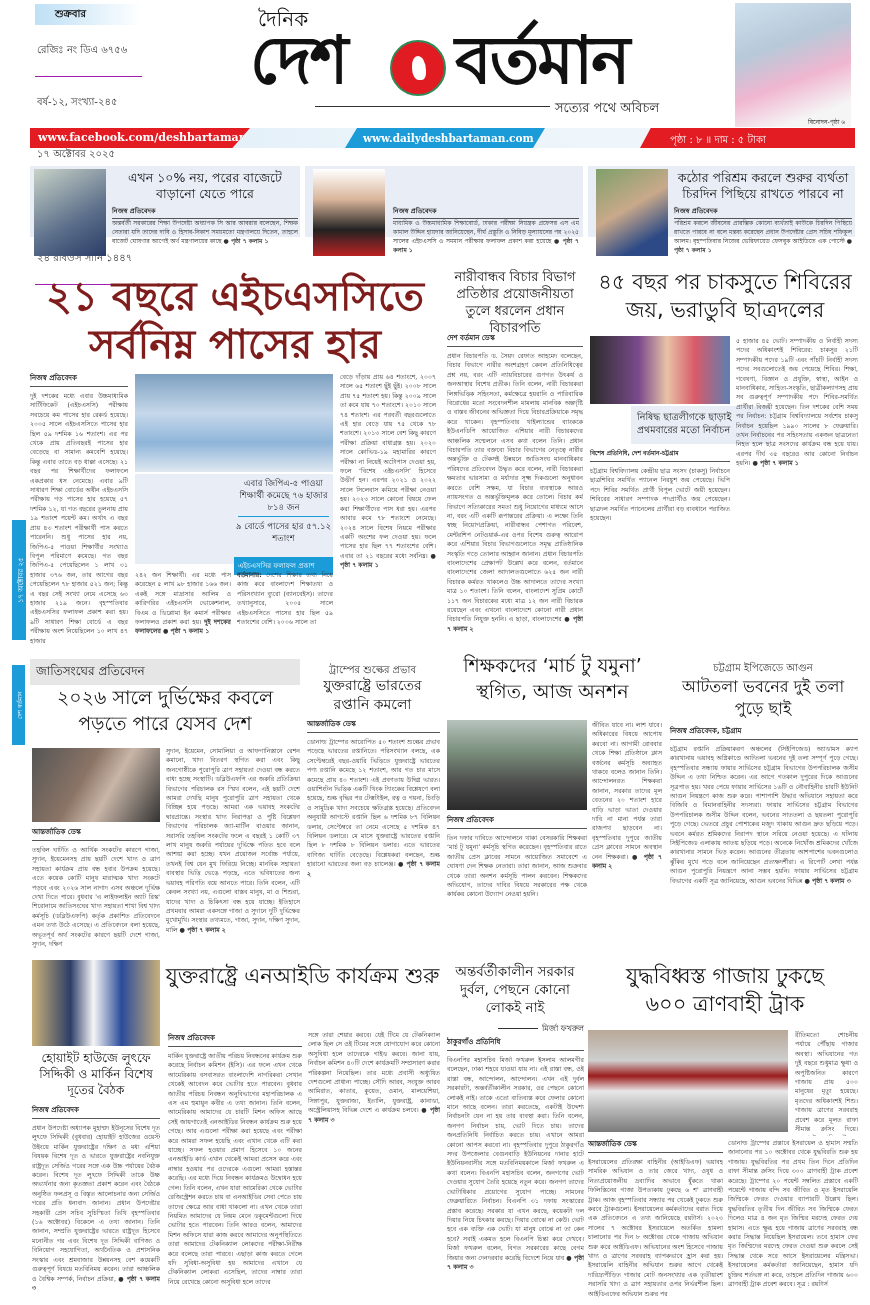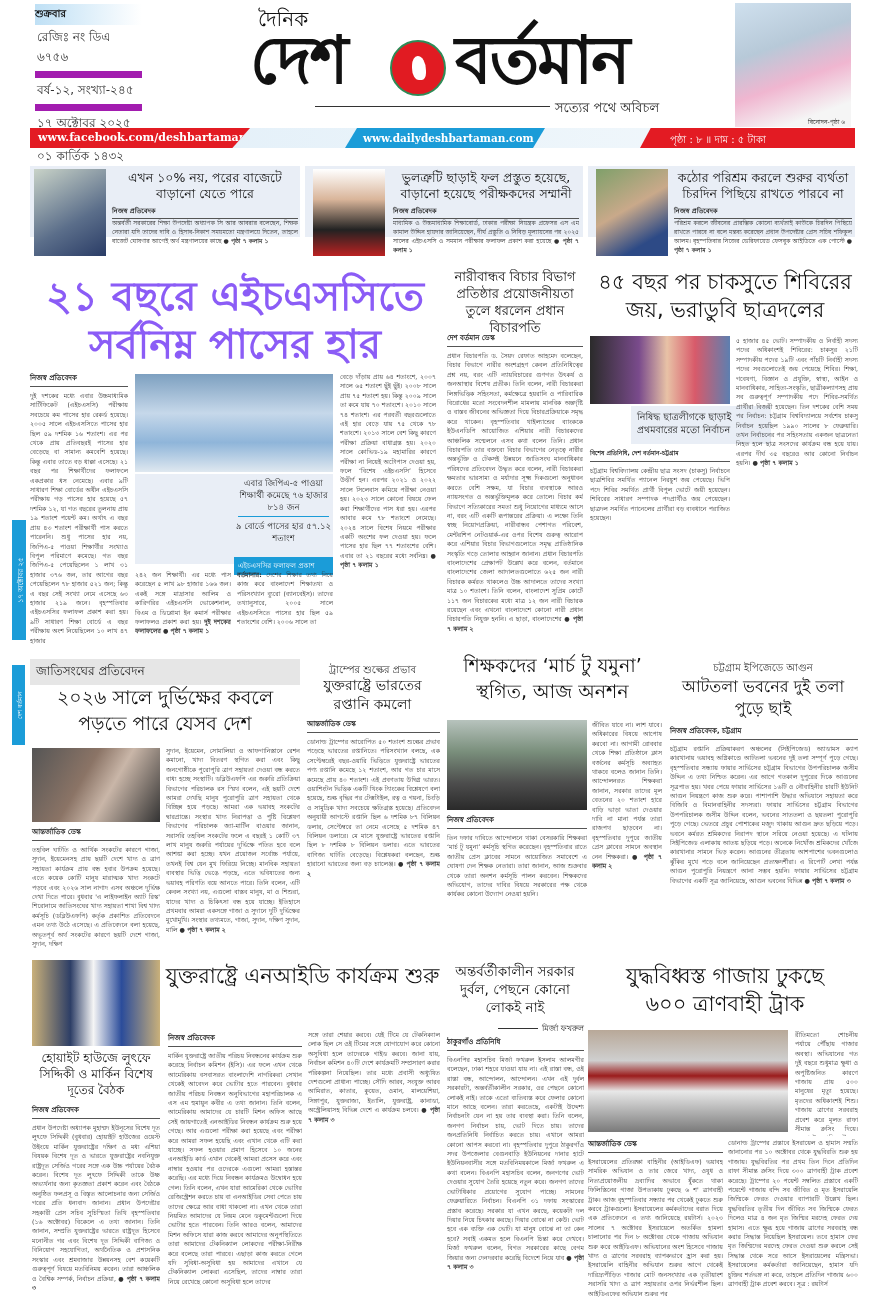--- a/index.html
+++ b/index.html
@@ -3,41 +3,41 @@
 <meta charset="utf-8">
 <style>
   * { box-sizing: border-box; margin: 0; padding: 0; }
   body { width: 870px; height: 1305px; background: #fff; font-family: "DejaVu Sans", sans-serif; color: #222; overflow: hidden; position: relative; }
   .abs { position: absolute; }
   .body-text { font-size: 6.2px; line-height: 9.4px; color: #333; text-align: justify; overflow: hidden; }
   .byline { font-size: 7px; font-weight: bold; border-bottom: 1px solid #555; padding-bottom: 2px; margin-bottom: 4px; color: #222; }
   .photo { background: linear-gradient(135deg, #8aa 0%, #566 50%, #9a9 100%); }
   
   .datebox { left: 35px; top: 4px; width: 107px; }
-  .day { background: linear-gradient(90deg, #bfe0f5, #fff); font-size: 10px; font-weight: bold; padding: 2px 0; color: #111; }
-  .dline { font-size: 12px; border-bottom: 7px solid #a21caf; padding: 3px 2px; color: #333; }
+  .day { background: linear-gradient(90deg, #bfe0f5, #fff); font-size: 10px; font-weight: bold; padding: 2px 20px; color: #111; }
+  .dline { font-size: 10px; border-bottom: 1px solid #a21caf; padding: 17px 2px; color: #333; }
   .logo-small { left: 258px; top: 4px; font-size: 20px; color: #111; }
   .logo-big { left: 250px; top: 26px; font-size: 66px; font-weight: bold; color: #111; letter-spacing: -2px; line-height: 70px; }
   .logo-circle { left: 390px; top: 40px; width: 56px; height: 56px; border-radius: 50%; background: #e11b22; border: 2px solid #2e8b57; }
   .logo-circle::after { content: ""; position: absolute; left: 20px; top: 14px; width: 14px; height: 24px; background: #fff; border-radius: 40% 60% 30% 50%; }
   .tagline { left: 555px; top: 98px; font-size: 13px; color: #222; }
   .tagline-rule { left: 315px; top: 106px; width: 235px; height: 1px; background: #333; }
   .model { left: 735px; top: 3px; width: 116px; height: 124px; background: linear-gradient(160deg,#cfe0ee 0%, #b7c9d8 35%, #f0b6d0 60%, #f5f5f5 85%); }
   .model-cap { left: 808px; top: 117px; font-size: 6px; color: #111; }
   .ribbon { top: 128px; height: 20px; background: linear-gradient(90deg,#e0eef8,#f4f9fc); left: 30px; width: 825px; }
   .fb { left: 30px; top: 128px; width: 220px; height: 20px; background: #e31b23; clip-path: polygon(0 0,100% 0,92% 100%,0 100%); color: #fff; font-weight: bold; font-size: 11px; padding: 3px 8px; font-family: "DejaVu Serif", serif; }
   .web { left: 345px; top: 128px; width: 200px; height: 20px; background: #1b9cd8; clip-path: polygon(6% 0,100% 0,94% 100%,0 100%); color: #fff; font-weight: bold; font-size: 10.5px; padding: 4px 18px; font-family: "DejaVu Serif", serif; }
   .price { left: 640px; top: 128px; width: 215px; height: 20px; background: #e31b23; clip-path: polygon(5% 0,100% 0,100% 100%,0 100%); color: #fff; font-size: 10px; padding: 4px 30px; }
   
   .topbox { top: 166px; height: 71px; background: #e9eef6; }
   .topbox .pic { position: absolute; left: 4px; top: 3px; width: 72px; height: 87px; }
   .topbox .hl { position: absolute; font-size: 12.5px; text-align: center; color: #111; line-height: 16px; }
   .topbox .by { position: absolute; font-size: 6.5px; font-weight: bold; border-bottom: 1px solid #555; padding-bottom: 1px; }
   .topbox .tx { position: absolute; font-size: 6px; line-height: 9px; color: #333; text-align: justify; }
-  .redhead { color: #8b5cf6; font-size: 40px; text-align: center; line-height: 48px; font-weight: bold; }
+  .redhead { color: #7f1d1d; font-size: 40px; text-align: center; line-height: 48px; font-weight: bold; }
   .h2 { text-align: center; color: #111; }
   .factbox { background: #e9eef6; }
   .fact { font-size: 8.5px; text-align: center; line-height: 12px; padding: 3px 0; color: #222; }
   .sep-red { height: 1px; background: #d7191f; margin: 0 4px; }
   .sep-blue { height: 1px; background: #1b9cd8; margin: 0 4px; }
   .blue-tag { background: #1b9cd8; color: #fff; font-size: 7px; padding: 3px 4px; }
   .gray-band { background: #e6e6e6; font-size: 12px; padding: 3px 6px; color: #222; }
   .vtab { left: 12px; top: 665px; width: 13px; height: 80px; background: #1b9cd8; color: #fff; font-size: 6px; writing-mode: vertical-rl; transform: rotate(180deg); text-align: center; padding: 2px; }
   .vdate { left: 12px; top: 520px; width: 14px; height: 120px; background: #1b9cd8; color: #fff; font-size: 7px; writing-mode: vertical-rl; transform: rotate(180deg); text-align: center; padding: 3px; }
   .kicker { font-size: 10px; color: #333; text-align: center; }
@@ -72,21 +72,20 @@
 
 <div class="abs topbox" style="left:30px;width:270px;">
   <div class="pic photo" style="background:linear-gradient(150deg,#c9d3c8,#5b6e8a 60%,#2a3c66);"></div>
   <div class="hl" style="left:82px;top:4px;width:186px;">এখন ১০% নয়, পরের বাজেটে বাড়ানো যেতে পারে</div>
   <div class="by" style="left:82px;top:40px;width:186px;">নিজস্ব প্রতিবেদক</div>
   <div class="tx" style="left:82px;top:52px;width:186px;height:38px;overflow:hidden;"><span>অন্তর্বর্তী সরকারের শিক্ষা উপদেষ্টা অধ্যাপক সি আর আবরার বলেছেন, শিক্ষক নেতারা যদি তাদের দাবি ও হিসাব-নিকাশ সময়মতো মন্ত্রণালয়ে দিতেন, তাহলে বাজেট ঘোষণার আগেই অর্থ মন্ত্রণালয়ের কাছে</span> <b>● পৃষ্ঠা ৭ কলাম ১</b></div>
 </div>
 
 <div class="abs topbox" style="left:305px;width:278px;">
   <div class="pic photo" style="left:8px;background:linear-gradient(180deg,#fff 0%,#d9b59a 35%,#222 70%,#b22 100%);"></div>
-  <div class="hl" style="left:88px;top:4px;width:186px;">ভুলত্রুটি ছাড়াই ফল প্রস্তুত হয়েছে, বাড়ানো হয়েছে পরীক্ষকদের সম্মানী</div>
   <div class="by" style="left:88px;top:40px;width:186px;">নিজস্ব প্রতিবেদক</div>
   <div class="tx" style="left:88px;top:52px;width:186px;height:38px;overflow:hidden;"><span>মাধ্যমিক ও উচ্চমাধ্যমিক শিক্ষাবোর্ড, ঢাকার পরীক্ষা নিয়ন্ত্রক প্রফেসর এস এম কামাল উদ্দিন হায়দার জানিয়েছেন, দীর্ঘ প্রস্তুতি ও নিবিড় মূল্যায়নের পর ২০২৫ সালের এইচএসসি ও সমমান পরীক্ষার ফলাফল প্রকাশ করা হয়েছে</span> <b>● পৃষ্ঠা ৭ কলাম ১</b></div>
 </div>
 
 <div class="abs topbox" style="left:588px;width:267px;">
   <div class="pic photo" style="left:8px;background:linear-gradient(150deg,#7fa06a,#c9a98a 45%,#2d4a86 80%);"></div>
   <div class="hl" style="left:86px;top:4px;width:178px;">কঠোর পরিশ্রম করলে শুরুর ব্যর্থতা চিরদিন পিছিয়ে রাখতে পারবে না</div>
   <div class="by" style="left:86px;top:40px;width:178px;">নিজস্ব প্রতিবেদক</div>
   <div class="tx" style="left:86px;top:52px;width:178px;height:38px;overflow:hidden;"><span>পরিশ্রম করলে জীবনের প্রারম্ভিক কোনো ব্যর্থতাই কাউকে চিরদিন পিছিয়ে রাখতে পারবে না বলে মন্তব্য করেছেন প্রধান উপদেষ্টার প্রেস সচিব শফিকুল আলম। বৃহস্পতিবার নিজের ভেরিফায়েড ফেসবুক আইডিতে এক পোস্টে</span> <b>● পৃষ্ঠা ৭ কলাম ১</b></div>
 </div>

